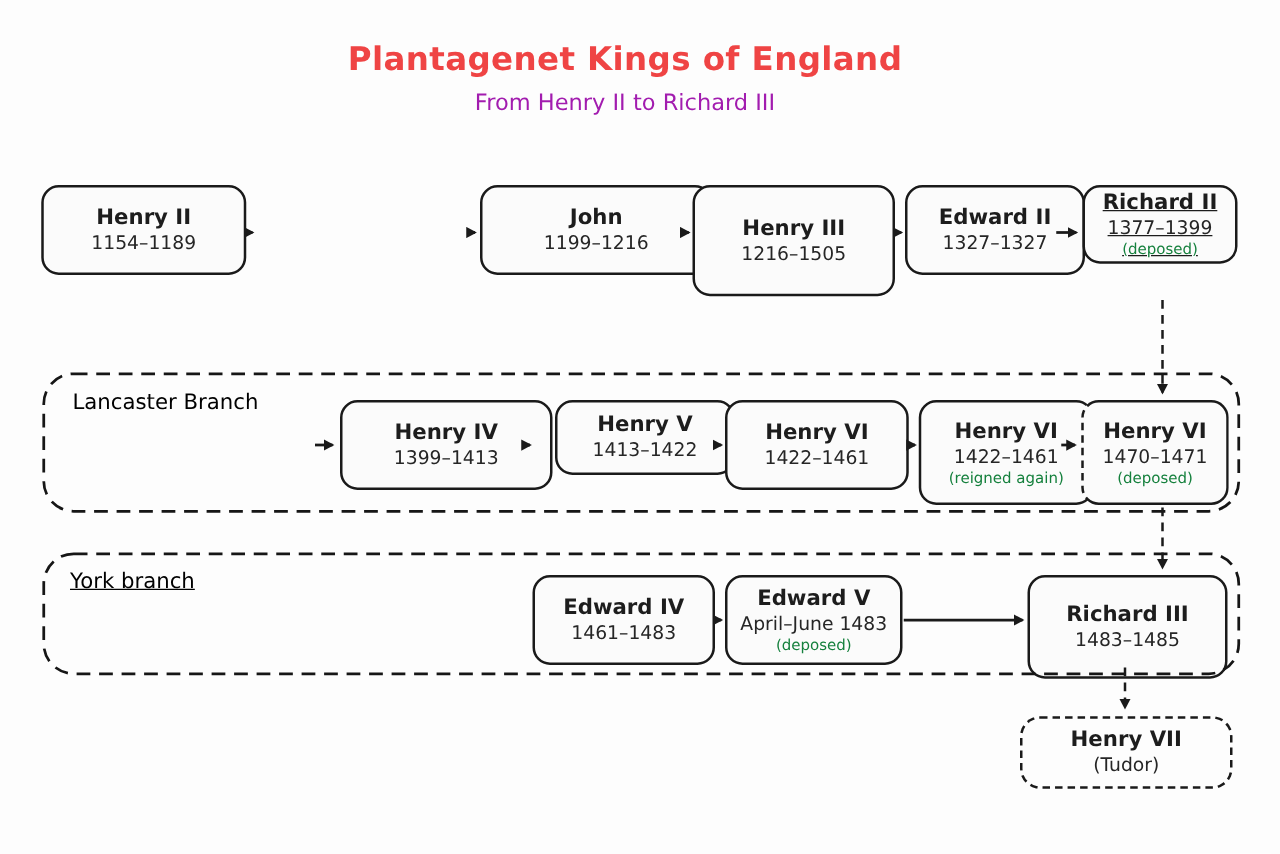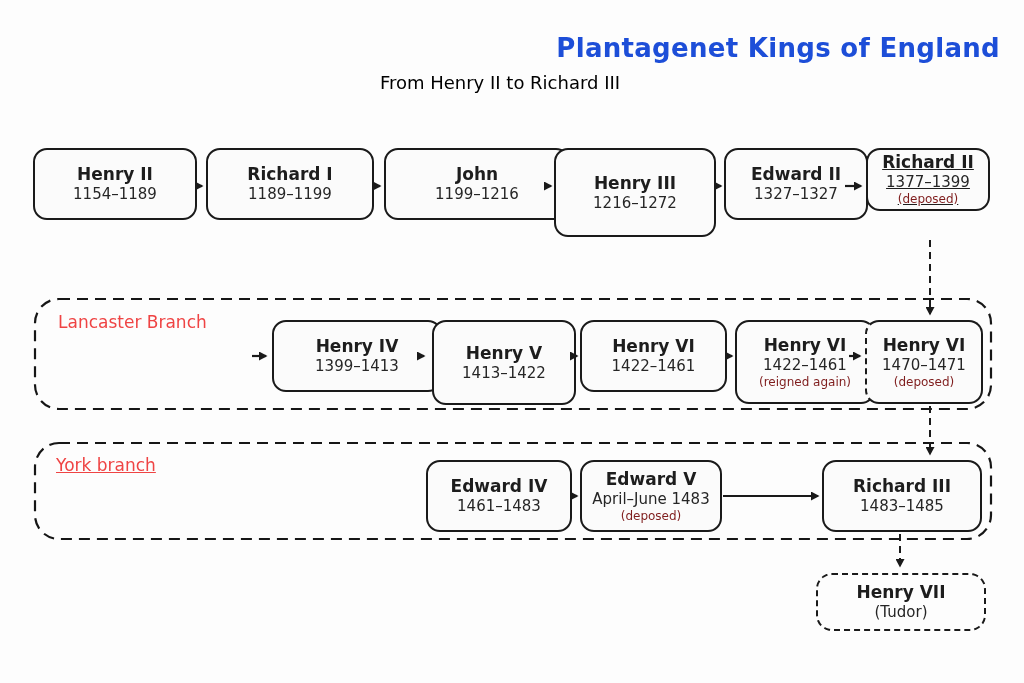--- a/index.html
+++ b/index.html
@@ -1,84 +1,80 @@
 <!DOCTYPE html>
 <html><head>
 <meta charset="utf-8">
 <style>
   html,body{margin:0;padding:0;background:#ffffff;}
   .canvas{
     position:relative;width:1024px;height:683px;background:#fdfdfd;
     font-family:"DejaVu Sans","Liberation Sans",sans-serif;color:#1d1d1d;overflow:hidden;
   }
   .title{
-    position:absolute;left:0;top:33px;width:1000px;text-align:right;
-    font-size:26px;font-weight:bold;letter-spacing:.3px;color:#1d4ed8;
+    position:absolute;left:0;top:33px;width:1000px;text-align:center;
+    font-size:26px;font-weight:bold;letter-spacing:.3px;color:#ef4444;
   }
   .subtitle{
     position:absolute;left:0;top:72px;width:1000px;text-align:center;
-    font-size:18px;color:#000000;
+    font-size:18px;color:#a21caf;
   }
   .kbox{
     position:absolute;background:#fbfbfb;border:2.5px solid #1a1a1a;border-radius:14px;
     box-sizing:border-box;display:flex;flex-direction:column;align-items:center;
     justify-content:center;text-align:center;padding:2px 4px;
   }
   .kname{font-weight:bold;font-size:17px;line-height:21px;color:#1d1d1d;}
   .kdates{font-size:15px;line-height:19px;color:#262626;}
-  .knote{font-size:12px;line-height:15px;color:#7f1d1d;}
+  .knote{font-size:12px;line-height:15px;color:#15803d;}
   .dashed-left{border-left-style:dashed;}
   .dashed-all{border-style:dashed;background:transparent;}
-  .blabel{position:absolute;font-size:17px;color:#ef4444;}
+  .blabel{position:absolute;font-size:17px;color:#000000;}
   svg.overlay{position:absolute;left:0;top:0;pointer-events:none;}
   .ln{stroke:#1a1a1a;stroke-width:2.2;fill:none;}
   .lndash{stroke:#1a1a1a;stroke-width:2;fill:none;stroke-dasharray:7 5;}
   .cont{stroke:#161616;stroke-width:2.2;fill:none;stroke-dasharray:11 7;}
 </style>
 </head>
 <body>
 
 <div class="canvas">
 
   <div class="title">Plantagenet Kings of England</div>
   <div class="subtitle">From Henry II to Richard III</div>
 
   <div class="kbox" style="left:33px;top:148px;width:164px;height:72px;">
     <div class="kname">Henry II</div>
     <div class="kdates">1154–1189</div>
   </div>
-  <div class="kbox" style="left:206px;top:148px;width:168px;height:72px;">
-    <div class="kname">Richard I</div>
-    <div class="kdates">1189–1199</div>
-  </div>
   <div class="kbox" style="left:384px;top:148px;width:186px;height:72px;">
     <div class="kname">John</div>
     <div class="kdates">1199–1216</div>
   </div>
   <div class="kbox" style="left:554px;top:148px;width:162px;height:89px;">
     <div class="kname">Henry III</div>
-    <div class="kdates">1216–1272</div>
+    <div class="kdates">1216–1505</div>
   </div>
   <div class="kbox" style="left:724px;top:148px;width:144px;height:72px;">
     <div class="kname">Edward II</div>
     <div class="kdates">1327–1327</div>
   </div>
   <div class="kbox" style="left:866px;top:148px;width:124px;height:63px;text-decoration:underline;">
     <div class="kname">Richard II</div>
     <div class="kdates">1377–1399</div>
     <div class="knote">(deposed)</div>
   </div>
 
   <div class="blabel" style="left:58px;top:312px;">Lancaster Branch</div>
 
   <div class="kbox" style="left:272px;top:320px;width:170px;height:72px;">
     <div class="kname">Henry IV</div>
     <div class="kdates">1399–1413</div>
   </div>
-  <div class="kbox" style="left:432px;top:320px;width:144px;height:85px;">
+  <div class="kbox" style="left:444px;top:320px;width:144px;height:60px;">
     <div class="kname">Henry V</div>
     <div class="kdates">1413–1422</div>
   </div>
   <div class="kbox" style="left:580px;top:320px;width:147px;height:72px;">
     <div class="kname">Henry VI</div>
     <div class="kdates">1422–1461</div>
   </div>
   <div class="kbox" style="left:735px;top:320px;width:140px;height:84px;">
     <div class="kname">Henry VI</div>
     <div class="kdates">1422–1461</div>
@@ -94,21 +90,21 @@
 
   <div class="kbox" style="left:426px;top:460px;width:146px;height:72px;">
     <div class="kname">Edward IV</div>
     <div class="kdates">1461–1483</div>
   </div>
   <div class="kbox" style="left:580px;top:460px;width:142px;height:72px;">
     <div class="kname">Edward V</div>
     <div class="kdates">April–June 1483</div>
     <div class="knote">(deposed)</div>
   </div>
-  <div class="kbox" style="left:822px;top:460px;width:160px;height:72px;">
+  <div class="kbox" style="left:822px;top:460px;width:160px;height:83px;">
     <div class="kname">Richard III</div>
     <div class="kdates">1483–1485</div>
   </div>
 
   <div class="kbox dashed-all" style="left:816px;top:573px;width:170px;height:58px;border-radius:16px;">
     <div class="kname">Henry VII</div>
     <div class="kdates">(Tudor)</div>
   </div>
 
   <svg class="overlay" width="1024" height="683" viewBox="0 0 1024 683">

